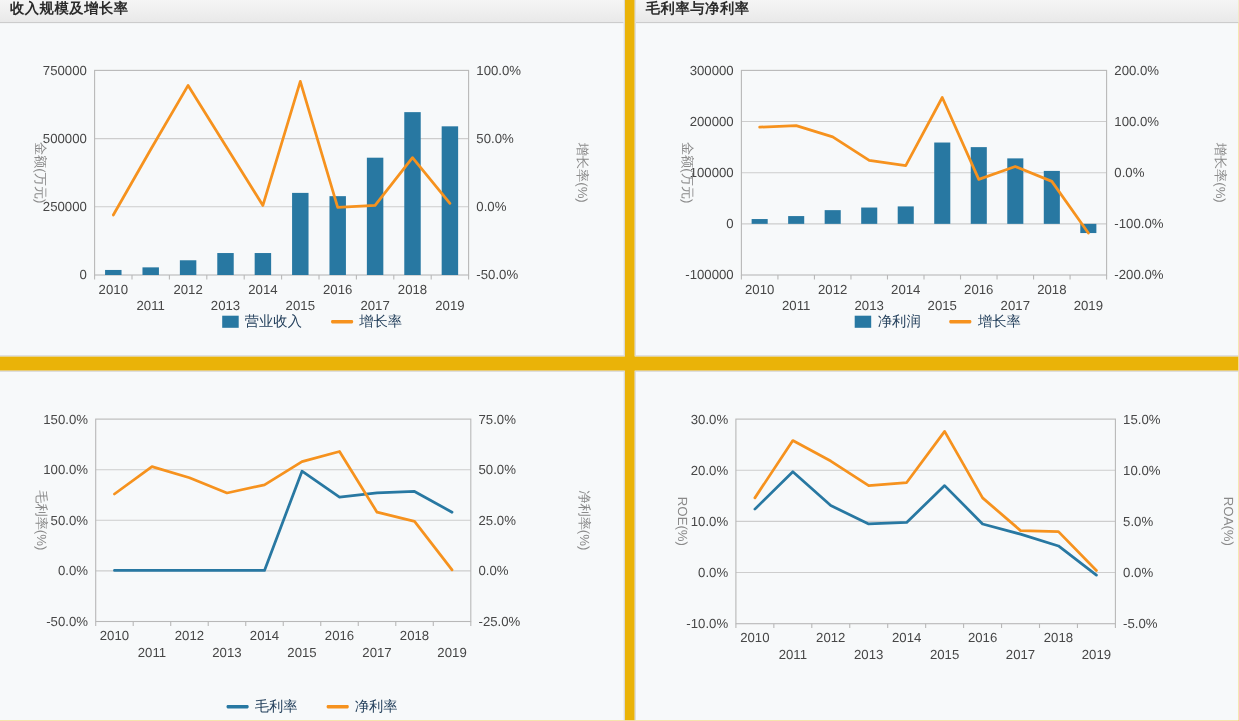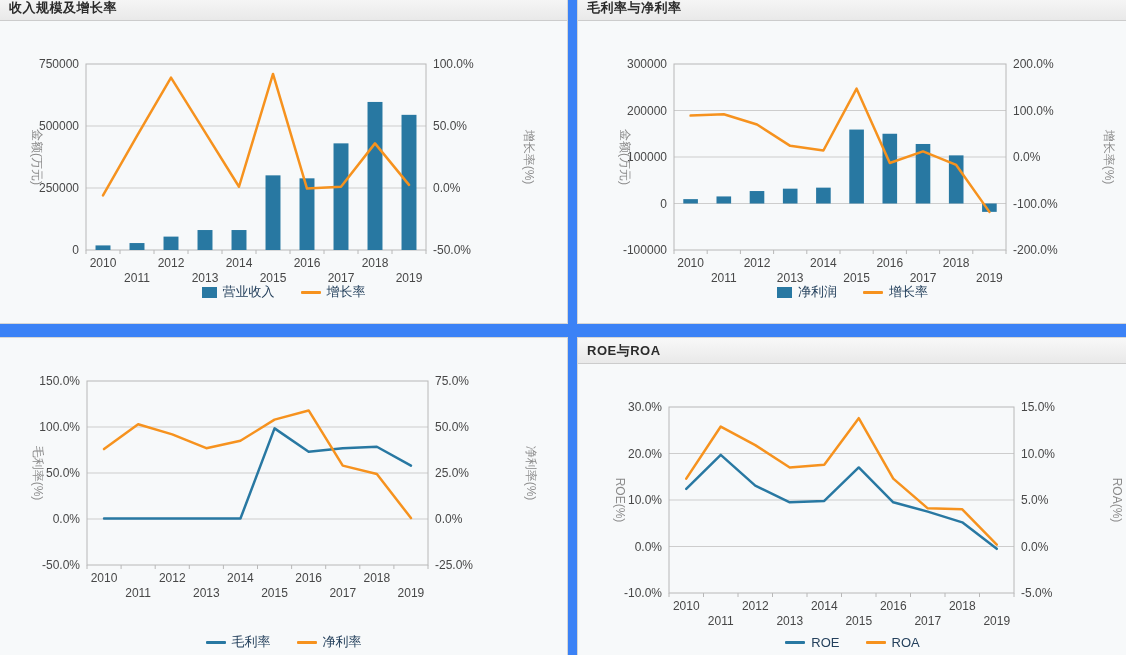--- a/index.html
+++ b/index.html
@@ -1,16 +1,16 @@
 <!DOCTYPE html>
 <html><head>
 <meta charset="utf-8">
 <style>
   html,body{margin:0;padding:0;background:#fdfdfd;font-family:"Liberation Sans","DejaVu Sans",sans-serif;}
-  #stage{position:relative;width:1126px;height:655px;overflow:hidden;background:#3b82f6;}
+  #stage{position:relative;width:1126px;height:655px;overflow:hidden;background:#eab308;}
   .panel{position:absolute;background:#f7f9fa;border:1px solid #d6d6d6;overflow:hidden;box-sizing:border-box;}
   #panel-0{left:-1px;top:-6px;width:569px;height:330px;}
   #panel-1{left:577px;top:-6px;width:551px;height:330px;}
   #panel-2{left:-1px;top:337px;width:569px;height:330px;}
   #panel-3{left:577px;top:337px;width:551px;height:330px;}
   .panel-header{height:25px;display:flex;align-items:center;padding-left:9px;
     background:linear-gradient(#f8f8f8,#e9e9e9);border-bottom:1px solid #cccccc;
     font-size:13px;font-weight:bold;color:#2b2b2b;letter-spacing:.5px;}
   .chart{display:block;}
   svg text{font-family:"Liberation Sans","DejaVu Sans",sans-serif;}
@@ -203,23 +203,20 @@
           <span>毛利率</span>
         </span>
         <span class="legend-item">
           <span class="marker-line" style="background: rgb(246, 146, 30);"></span>
           <span>净利率</span>
         </span>
       </div>
   </section>
 
   <section class="panel" id="panel-3">
-    <div class="panel-header">
-      <span>ROE与ROA</span>
-    </div>
     <svg class="chart" id="chart-3" width="549" height="303">
         <line x1="91" y1="182.5" x2="436" y2="182.5" stroke="#cdcdcd" stroke-width="1"></line>
         <line x1="91" y1="136" x2="436" y2="136" stroke="#cdcdcd" stroke-width="1"></line>
         <line x1="91" y1="89.5" x2="436" y2="89.5" stroke="#cdcdcd" stroke-width="1"></line>
         <rect x="91" y="43" width="345" height="186" fill="none" stroke="#b8b8b8" stroke-width="1"></rect>
         <text x="84" y="233" text-anchor="end" font-size="12" fill="#474747">-10.0%</text>
         <text x="84" y="186.5" text-anchor="end" font-size="12" fill="#474747">0.0%</text>
         <text x="84" y="140" text-anchor="end" font-size="12" fill="#474747">10.0%</text>
         <text x="84" y="93.5" text-anchor="end" font-size="12" fill="#474747">20.0%</text>
         <text x="84" y="47" text-anchor="end" font-size="12" fill="#474747">30.0%</text>
@@ -247,25 +244,15 @@
         <text x="280.75" y="261" text-anchor="middle" font-size="12" fill="#474747">2015</text>
         <text x="315.25" y="246" text-anchor="middle" font-size="12" fill="#474747">2016</text>
         <text x="349.75" y="261" text-anchor="middle" font-size="12" fill="#474747">2017</text>
         <text x="384.25" y="246" text-anchor="middle" font-size="12" fill="#474747">2018</text>
         <text x="418.75" y="261" text-anchor="middle" font-size="12" fill="#474747">2019</text>
         <polyline points="108.25,124.84000000000002 142.75,90.89500000000001 177.25,121.585 211.75,138.325 246.25,136.93 280.75,103.45 315.25,138.325 349.75,147.625 384.25,158.32 418.75,184.825" fill="none" stroke="#2878a2" stroke-width="2.5" stroke-linejoin="round" stroke-linecap="round"></polyline>
         <polyline points="108.25,114.61 142.75,62.53 177.25,81.13 211.75,103.45 246.25,100.66 280.75,54.16 315.25,114.61 349.75,144.37 384.25,145.3 418.75,180.64" fill="none" stroke="#f6921e" stroke-width="2.5" stroke-linejoin="round" stroke-linecap="round"></polyline>
         <text transform="translate(38,136) rotate(90)" text-anchor="middle" font-size="12" fill="#8a8a8a">ROE(%)</text>
         <text transform="translate(535,136) rotate(90)" text-anchor="middle" font-size="12" fill="#8a8a8a">ROA(%)</text>
       </svg>
-    <div class="legend" id="legend-3">
-        <span class="legend-item">
-          <span class="marker-line" style="background: rgb(40, 120, 162);"></span>
-          <span>ROE</span>
-        </span>
-        <span class="legend-item">
-          <span class="marker-line" style="background: rgb(246, 146, 30);"></span>
-          <span>ROA</span>
-        </span>
-      </div>
   </section>
 
 </div>
 
 </body></html>

